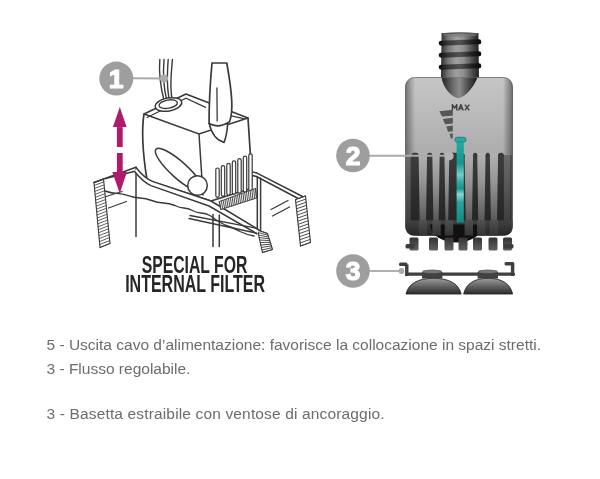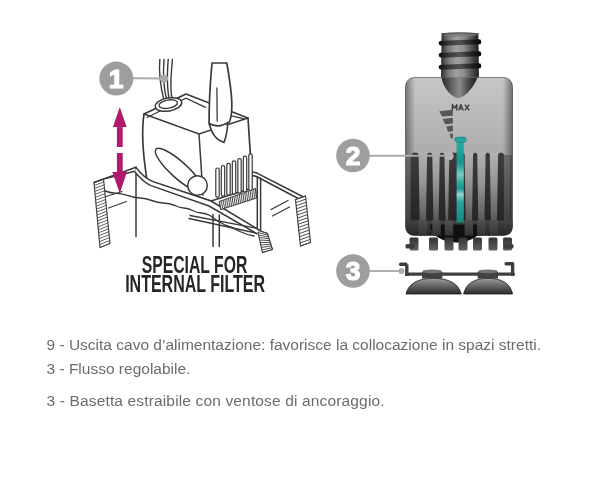--- a/index.html
+++ b/index.html
@@ -213,14 +213,14 @@
     <ellipse cx="487.8" cy="271.4" rx="9.9" ry="1.9" fill="#737373"></ellipse>
     <path d="M406.8,276L406.8,264.5" stroke="#3f3f3f" stroke-width="3.4"></path>
     <rect x="399" y="262.5" width="8.5" height="3.4" rx="1.5" fill="#3f3f3f"></rect>
     <path d="M512.6,276L512.6,264" stroke="#3f3f3f" stroke-width="3.4"></path>
     <rect x="504.5" y="262" width="9.8" height="3.4" rx="1.5" fill="#3f3f3f"></rect>
     <circle cx="353" cy="271" r="16.8" fill="#9e9e9e"></circle>
     <text x="353" y="280" font-size="26.5" font-weight="bold" fill="#fff" stroke="#fff" stroke-width="1.2" text-anchor="middle" font-family="Liberation Sans, sans-serif">3</text>
 </svg>
 <div class="cap" style="top:255.4px">SPECIAL FOR</div>
 <div class="cap" style="top:273.5px;transform:scaleX(0.69)">INTERNAL FILTER</div>
-<div class="d" style="top:336px">9 - Uscita cavo d’alimentazione: favorisce la collocazione in spazi stretti.</div>
+<div class="d" style="top:336px">5 - Uscita cavo d’alimentazione: favorisce la collocazione in spazi stretti.</div>
 <div class="d" style="top:360.3px">3 - Flusso regolabile.</div>
-<div class="d" style="top:392px;letter-spacing:0.15px">3 - Basetta estraibile con ventose di ancoraggio.</div>
+<div class="d" style="top:405px;letter-spacing:0.15px">3 - Basetta estraibile con ventose di ancoraggio.</div>
 </body></html>

